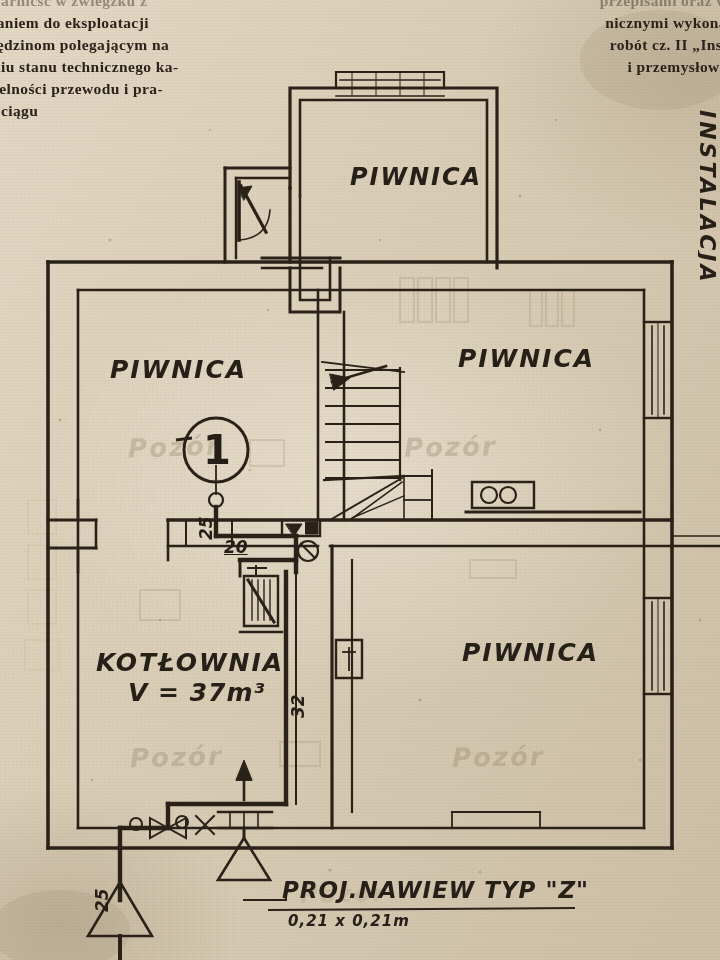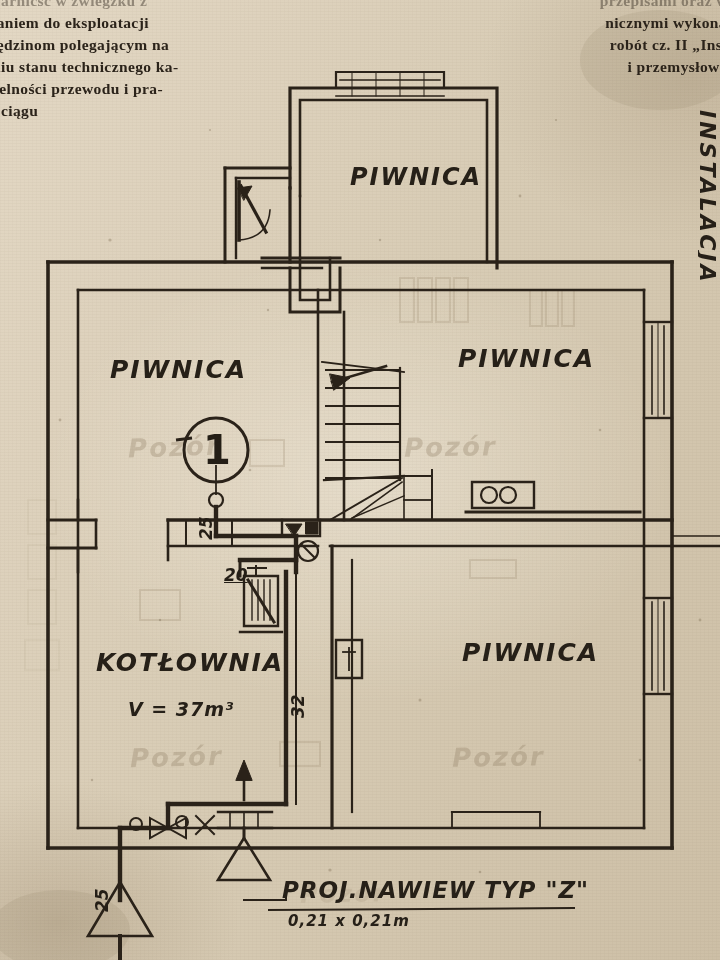--- a/index.html
+++ b/index.html
@@ -306,25 +306,25 @@
 
 <div class="hand" style="left:350px;top:163px;font-size:24px;">PIWNICA</div>
 
 <div class="hand" style="left:110px;top:355px;font-size:25px;">PIWNICA</div>
 
 <div class="hand" style="left:458px;top:344px;font-size:25px;">PIWNICA</div>
 
 <div class="hand" style="left:462px;top:638px;font-size:25px;">PIWNICA</div>
 
 <div class="hand" style="left:96px;top:648px;font-size:25px;">KOTŁOWNIA</div>
-<div class="hand" style="left:128px;top:678px;font-size:19px;letter-spacing:1px;margin-top:20px;">V = 37m³</div>
+<div class="hand" style="left:128px;top:678px;font-size:25px;letter-spacing:1px;">V = 37m³</div>
 
 <div class="dimnum rot90" style="left:196px;top:540px;">25</div>
 
-<div class="dimnum" style="left:224px;top:565px;text-decoration:underline;">20</div>
+<div class="dimnum" style="left:224px;top:537px;text-decoration:underline;">20</div>
 
 <div class="dimnum rot90" style="left:288px;top:718px;">32</div>
 
 <div class="dimnum rot90" style="left:92px;top:912px;">25</div>
 
 <div class="hand" style="left:282px;top:877px;font-size:23px;letter-spacing:1px;">PROJ.NAWIEW TYP "Z"</div>
 <svg class="layer" width="720" height="960">
   <path d="M268 910 L575 908" stroke="#2a2219" stroke-width="2" fill="none"></path>
 </svg>
 <div class="hand" style="left:288px;top:912px;font-size:15px;letter-spacing:1px;">0,21 x 0,21m</div>

